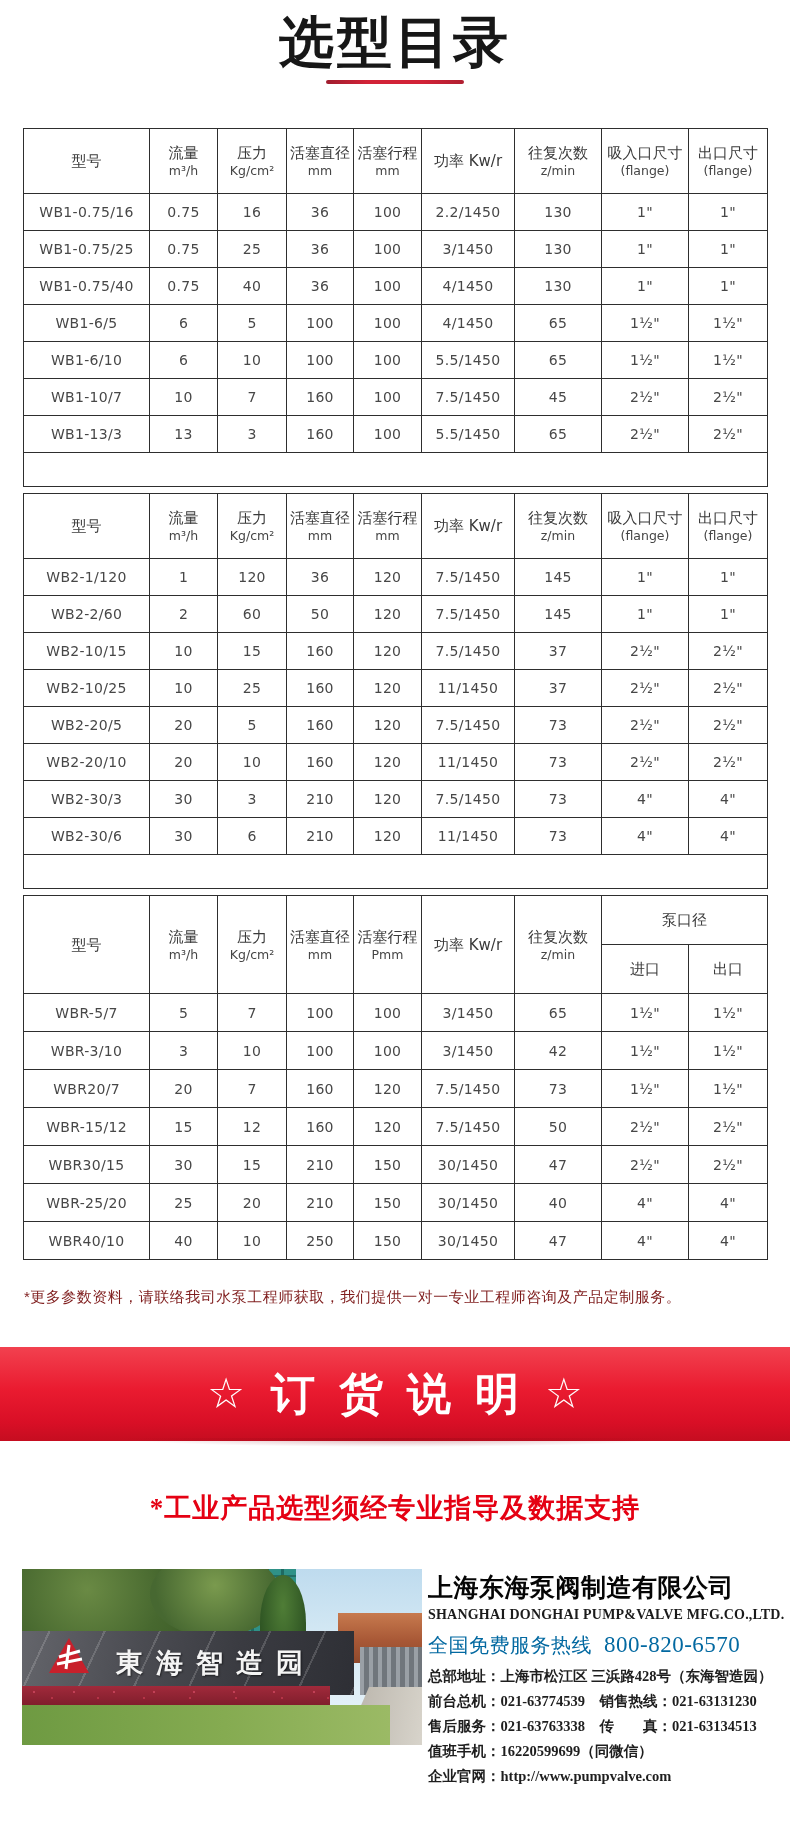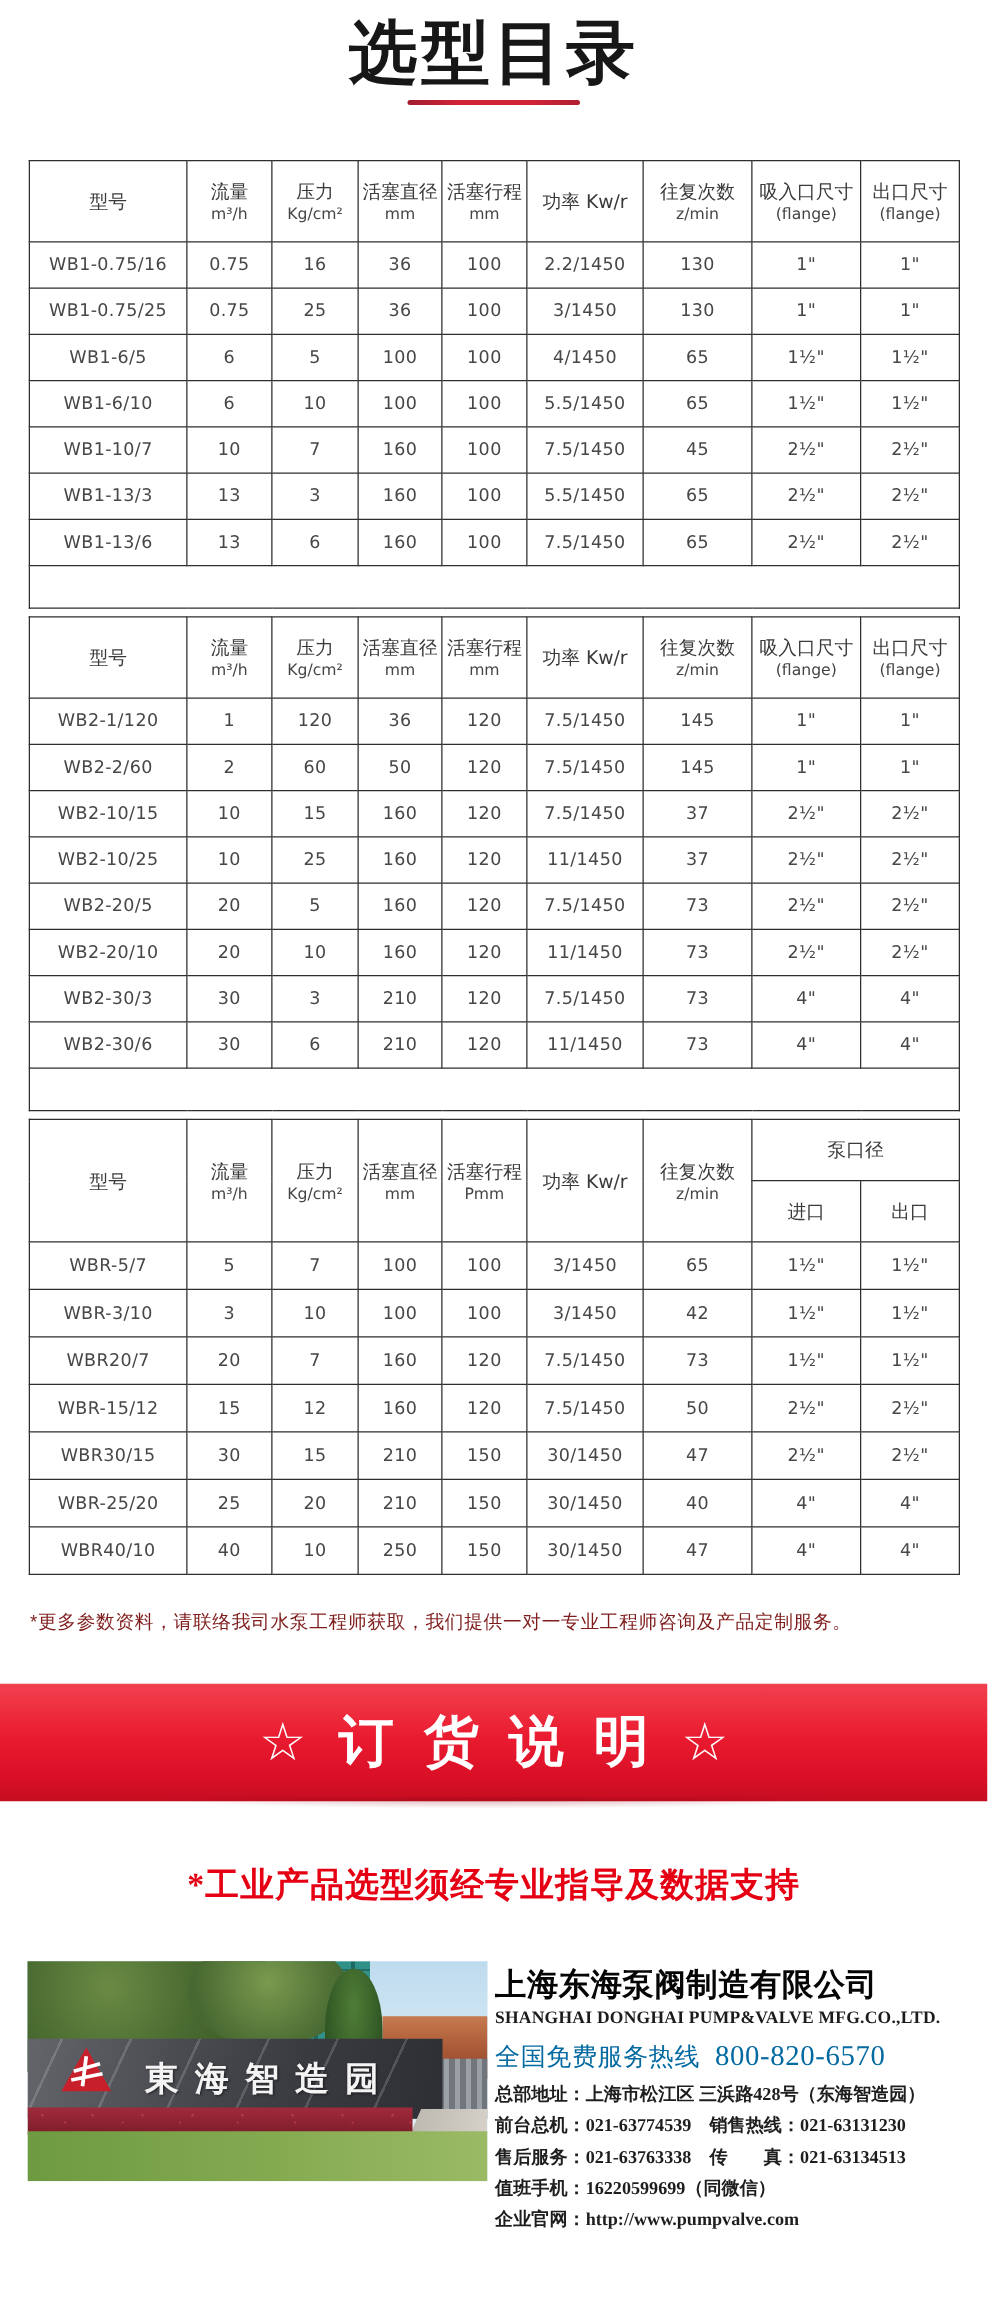--- a/index.html
+++ b/index.html
@@ -73,21 +73,21 @@
     font-family:"Liberation Serif","DejaVu Serif",serif;
     color:#e50113; font-weight:bold; font-size:27px; line-height:42px;
     letter-spacing:1px;
   }
 
   
   .footer { display:flex; margin:40px 20px 0 22px; }
 
   
   .photo {
-    position:relative; width:368px; height:176px; overflow:hidden; flex:none;
+    position:relative; width:400px; height:176px; overflow:hidden; flex:none;
     background:linear-gradient(180deg,#bedbee 0%,#d8ebf5 45%,#eaf4fa 100%);
   }
   .ph-tree-main { position:absolute; left:-34px; top:-46px; width:236px; height:158px; border-radius:50%;
     background:radial-gradient(circle at 42% 42%, #6a8a44 0%, #47682f 45%, #32511f 100%); }
   .ph-tree-mid { position:absolute; left:128px; top:-18px; width:130px; height:86px; border-radius:50%;
     background:radial-gradient(circle at 50% 40%, #7a9a4e, #476831 72%); }
   .ph-glass { position:absolute; left:172px; top:0; width:102px; height:68px;
     background:
       repeating-linear-gradient(0deg, rgba(10,40,35,0.35) 0 2px, transparent 2px 12px),
       repeating-linear-gradient(90deg,#2f9187 0 12px,#1e6a62 12px 15px); }
@@ -215,20 +215,31 @@
             <td>0.75</td>
             <td>25</td>
             <td>36</td>
             <td>100</td>
             <td>3/1450</td>
             <td>130</td>
             <td>1"</td>
             <td>1"</td>
           </tr>
           <tr>
+            <td>WB1-0.75/40</td>
+            <td>0.75</td>
+            <td>40</td>
+            <td>36</td>
+            <td>100</td>
+            <td>4/1450</td>
+            <td>130</td>
+            <td>1"</td>
+            <td>1"</td>
+          </tr>
+          <tr>
             <td>WB1-6/5</td>
             <td>6</td>
             <td>5</td>
             <td>100</td>
             <td>100</td>
             <td>4/1450</td>
             <td>65</td>
             <td>1½"</td>
             <td>1½"</td>
           </tr>
@@ -254,31 +265,20 @@
             <td>2½"</td>
             <td>2½"</td>
           </tr>
           <tr>
             <td>WB1-13/3</td>
             <td>13</td>
             <td>3</td>
             <td>160</td>
             <td>100</td>
             <td>5.5/1450</td>
-            <td>65</td>
-            <td>2½"</td>
-            <td>2½"</td>
-          </tr>
-          <tr>
-            <td>WB1-13/6</td>
-            <td>13</td>
-            <td>6</td>
-            <td>160</td>
-            <td>100</td>
-            <td>7.5/1450</td>
             <td>65</td>
             <td>2½"</td>
             <td>2½"</td>
           </tr>
           <tr>
             <td class="gap-row" colspan="9"></td>
           </tr>
         </tbody>
       </table>
     </div>

